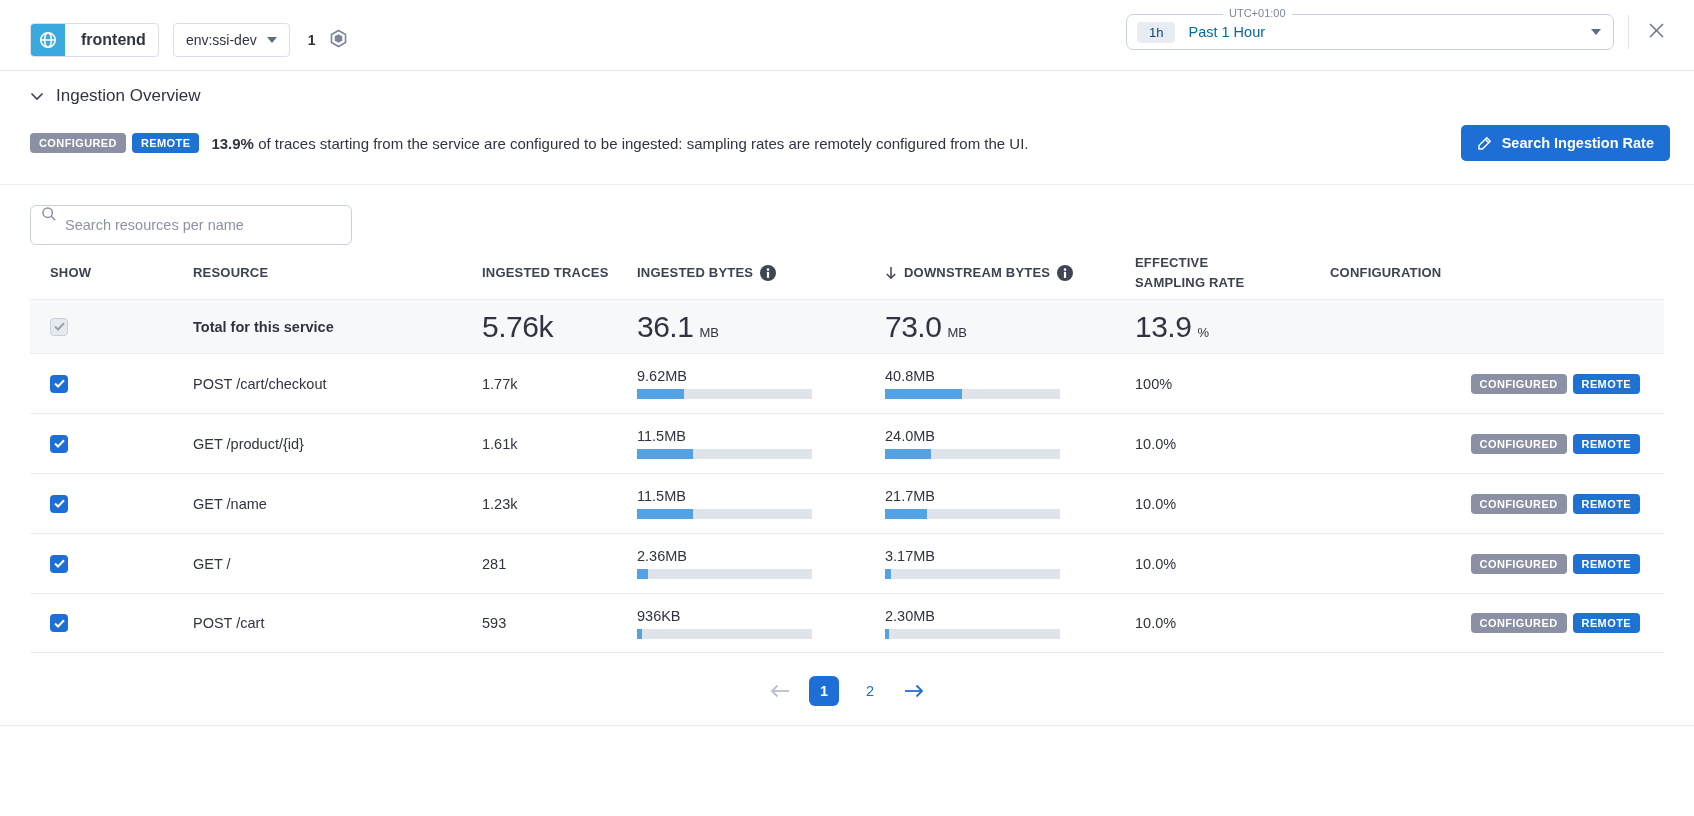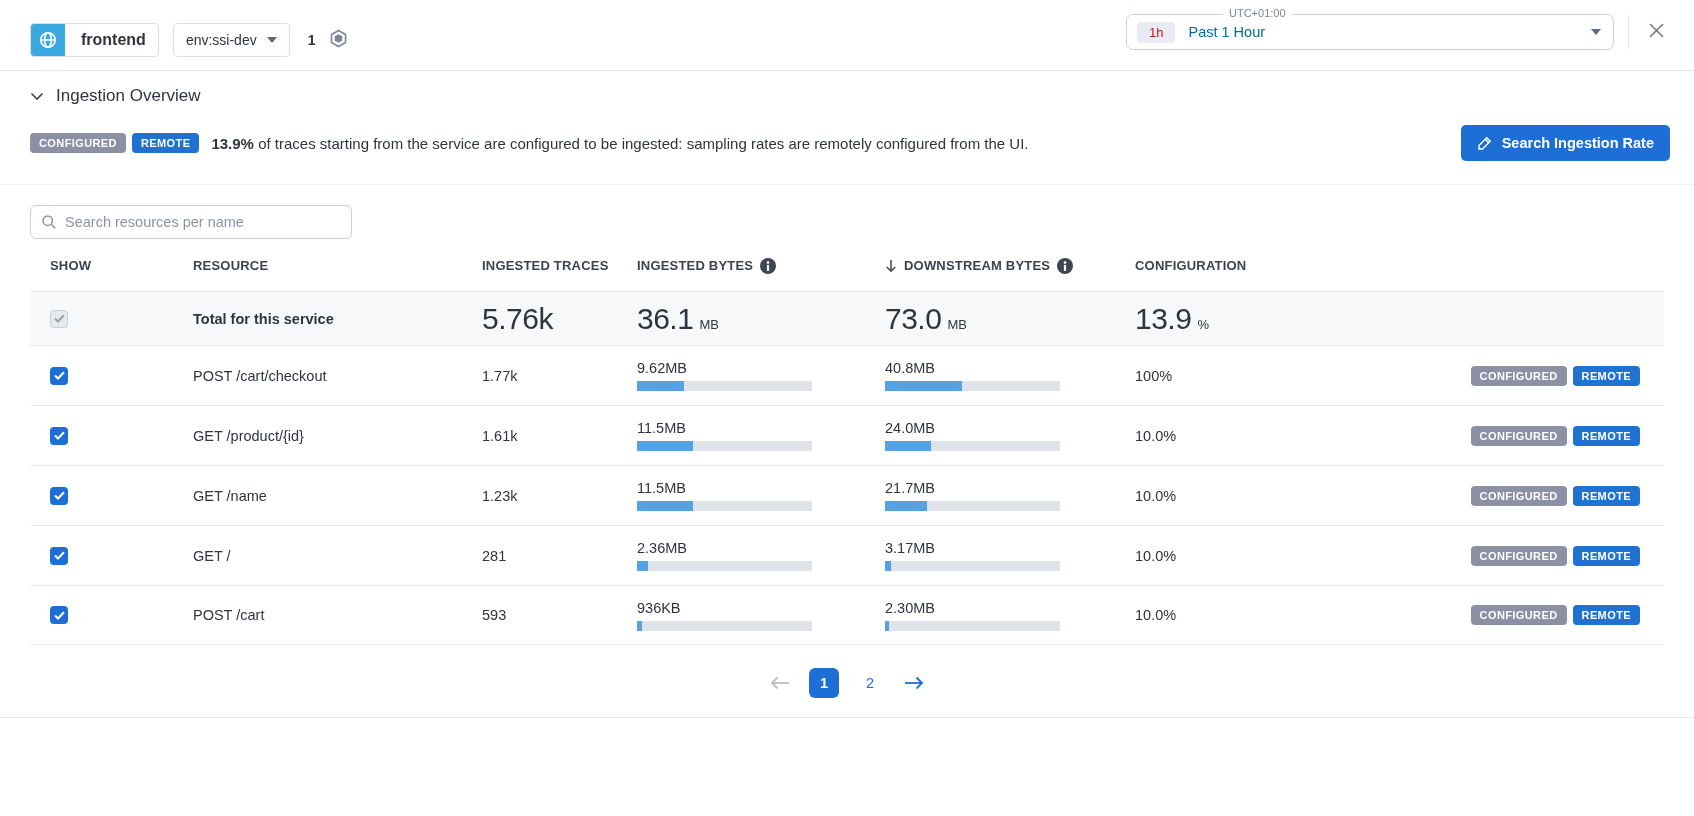--- a/index.html
+++ b/index.html
@@ -12,21 +12,21 @@
   .service-pill { display:flex; align-items:center; border:1px solid #d9dee8; border-radius:4px; height:34px; padding-right:12px; overflow:hidden; cursor:pointer; }
   .globe { width:34px; height:34px; background:#3aa9e0; display:flex; align-items:center; justify-content:center; }
   .service-name { font-size:16px; font-weight:700; color:#2f3440; margin-left:16px; }
   .env-select { display:flex; align-items:center; gap:10px; border:1px solid #d9dee8; border-radius:4px; height:34px; padding:0 12px; font-size:14px; color:#2f3440; cursor:pointer; }
   .caret { width:0; height:0; border-left:5px solid transparent; border-right:5px solid transparent; border-top:6px solid #5b6b8c; }
   .inst-count { font-size:14px; font-weight:700; color:#2f3440; margin-left:4px; }
 
   .top-right { display:flex; align-items:center; gap:14px; margin-top:2px; }
   .time-picker { position:relative; width:488px; height:36px; border:1px solid #c9d0e0; border-radius:7px; display:flex; align-items:center; padding:0 12px 0 10px; cursor:pointer; background:#fff; }
   .tz-legend { position:absolute; top:-8px; left:96px; background:#fff; padding:0 6px; font-size:11px; color:#7d8698; }
-  .tp-chip { background:#e8ebf1; border-radius:4px; font-size:13px; color:#b91c1c; padding:3px 12px; }
+  .tp-chip { background:#e8ebf1; border-radius:4px; font-size:13px; color:#0c4a6e; padding:3px 12px; }
   .tp-label { font-size:14.5px; color:#0369a1; margin-left:13px; flex:1; }
   .vdiv { width:1px; height:34px; background:#dfe3ec; }
   .close-btn { background:none; border:none; cursor:pointer; padding:4px; }
 
   .hr { border-top:1px solid #e3e7ed; margin-top:13px; }
   .hr-light { border-top:1px solid #eef0f4; margin-top:23px; }
 
   .section-head { display:flex; align-items:center; gap:12px; padding:15px 30px 0; cursor:pointer;text-align:center; }
   .section-title { font-size:17px; color:#2f3440; }
 
@@ -35,21 +35,21 @@
   .badge.gray { background:#8b90a5; }
   .badge.blue { background:#1f72d2; }
   .overview-row .badge + .badge { margin-left:6px; }
   .summary { font-size:15px; color:#2f3440; margin-left:12px; }
   .summary b { font-weight:700; }
   .manage-btn { margin-left:auto; display:flex; align-items:center; gap:9px; background:#1d6fd6; color:#fff;
     border:none; border-radius:5px; height:36px; padding:0 16px; font-size:14.5px; font-weight:600;
     font-family:"Liberation Sans", sans-serif; cursor:pointer; }
 
   .search-row { padding:20px 30px 0; }
-  .search-box { display:flex; align-items:center; width:322px; height:34px; border:1px solid #c9d0dd; border-radius:6px; padding:0 10px; gap:8px; }
+  .search-box { display:flex; width:322px; height:40px; border:1px solid #c9d0dd; border-radius:6px; padding:0 10px; gap:8px; }
   .search-box input { border:none; outline:none; flex:1; font-size:14.5px; color:#2f3440;
     font-family:"Liberation Sans", sans-serif; }
   .search-box input::placeholder { color:#8a93a6; }
 
   .tbl { margin:0 30px; }
   .trow { display:grid; grid-template-columns:143px 289px 155px 248px 250px 195px 1fr; align-items:center; }
   .cell { padding-left:20px; }
   .thead { min-height:52px; padding:8px 0 6px; }
   .th { font-size:13px; font-weight:700; color:#3c4350; letter-spacing:.2px; display:flex; align-items:center; gap:7px; line-height:1.55; }
   .info-i { width:16px; height:16px; border-radius:50%; background:#3e4656; display:inline-flex; align-items:center; justify-content:center; flex:none; cursor:pointer; }
@@ -177,20 +177,21 @@
           <polyline points="1.8,8 6,12.2 10.2,8"></polyline>
       </svg>
       <span>DOWNSTREAM BYTES</span>
       <span class="info-i">
         <svg width="8" height="10" viewBox="0 0 8 10">
             <circle cx="4" cy="1.6" r="1.3" fill="#fff"></circle>
             <rect x="2.9" y="3.9" width="2.2" height="6" fill="#fff"></rect>
           </svg>
       </span>
     </div>
+    <div class="cell th" style="max-width:150px;">EFFECTIVE SAMPLING RATE</div>
     <div class="cell th">CONFIGURATION</div>
   </div>
 
   <div class="trow total">
     <div class="cell">
         <span class="cb disabled">
       <svg width="11" height="9" viewBox="0 0 11 9">
             <polyline points="1,4.5 4,7.5 10,1.2" fill="none" stroke="#99a0ac" stroke-width="2"></polyline>
           </svg>
     </span>

